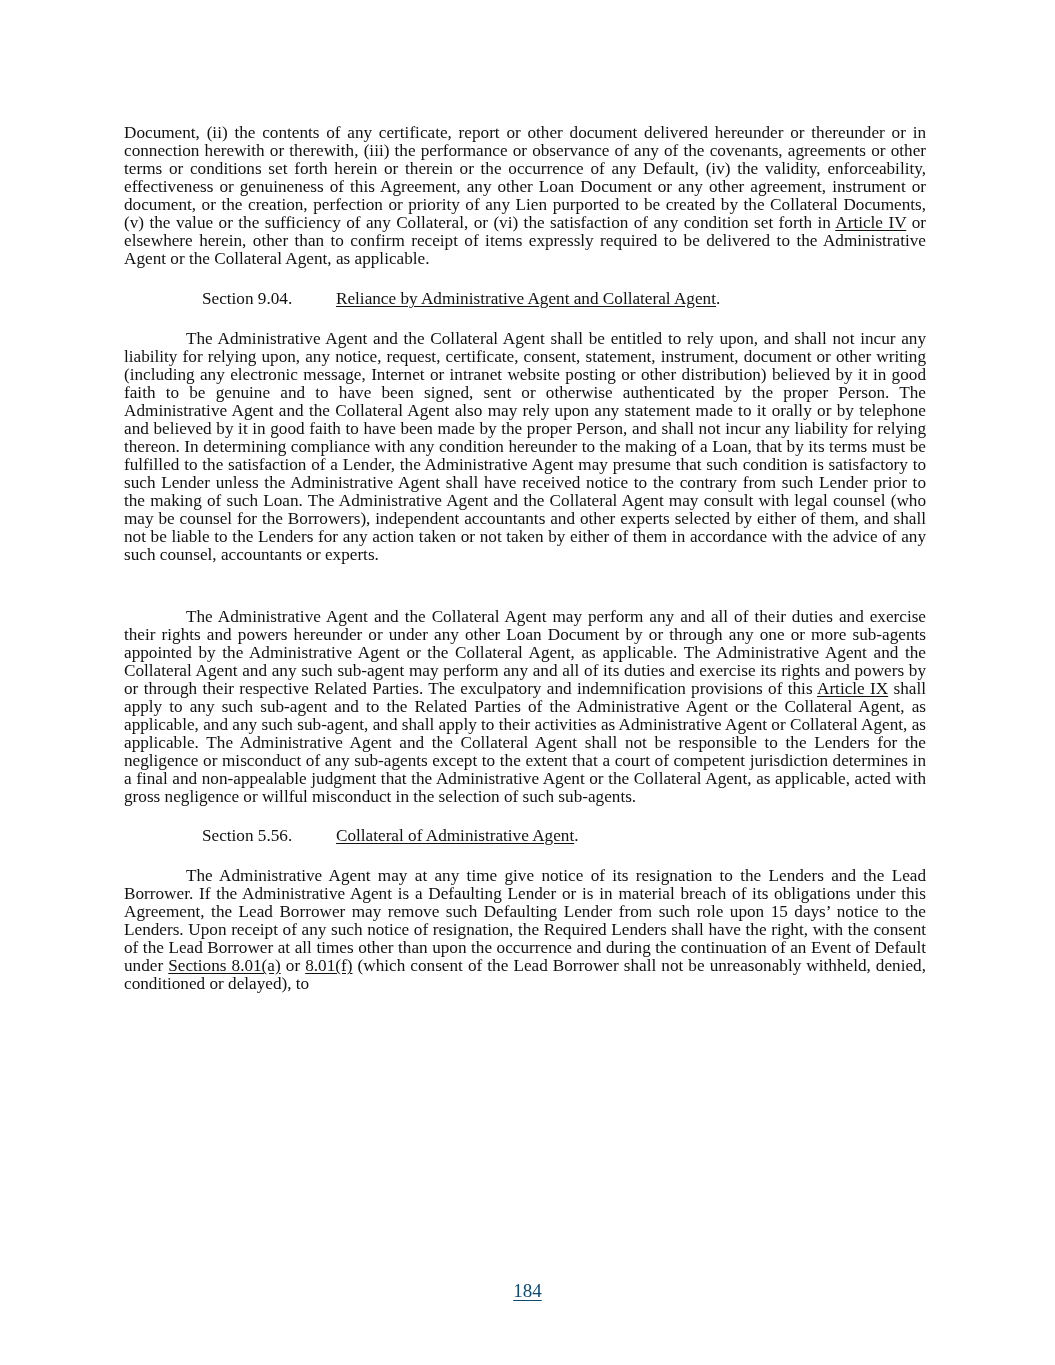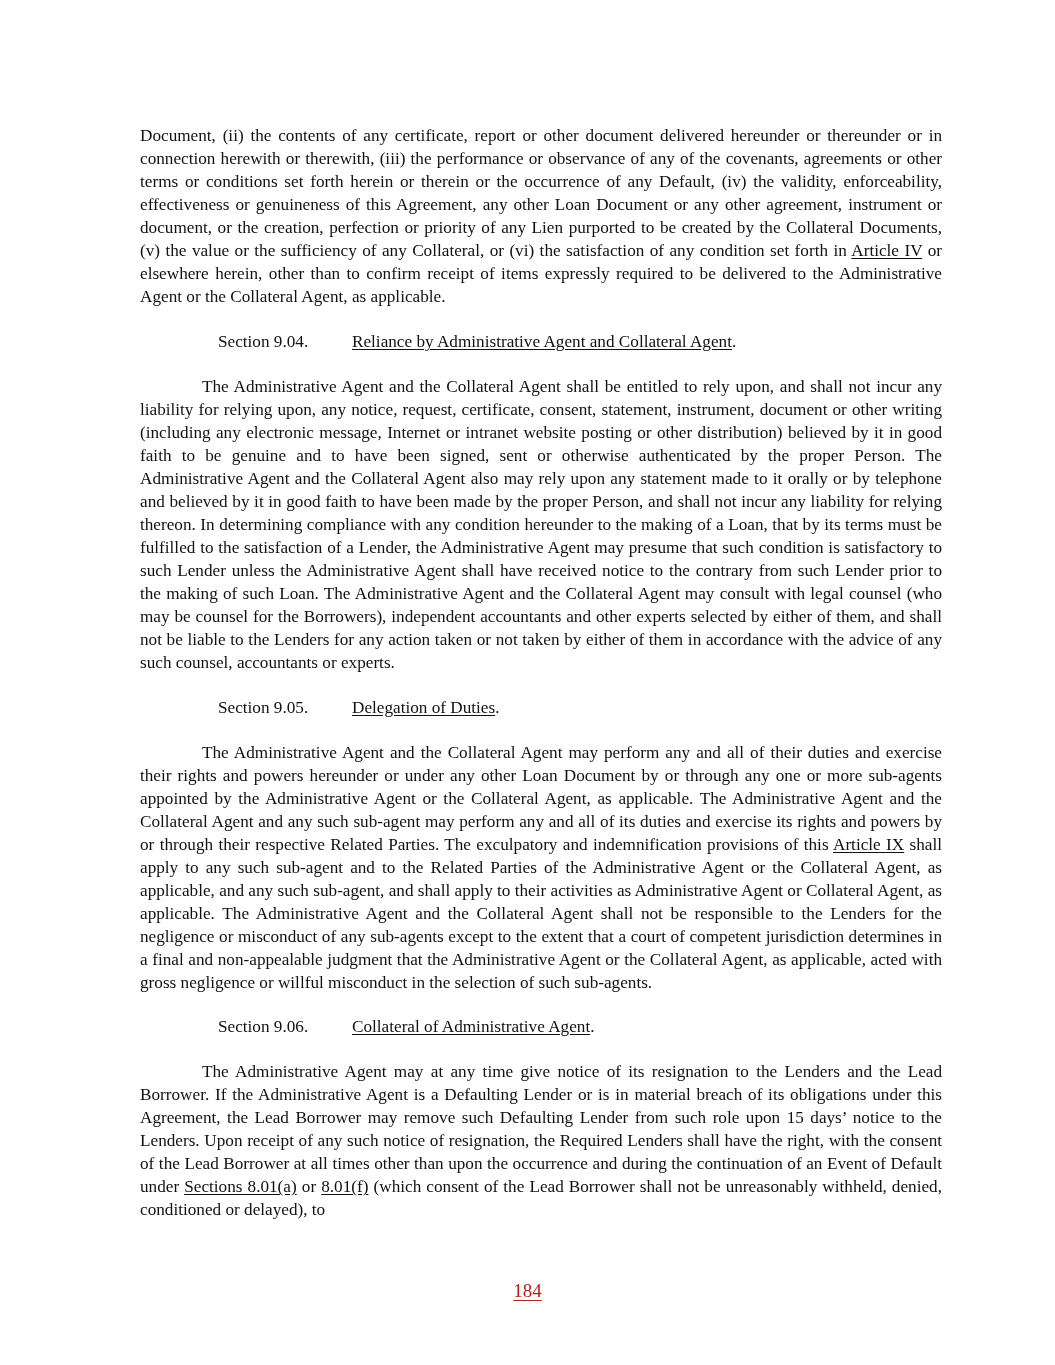--- a/index.html
+++ b/index.html
@@ -2,65 +2,64 @@
 <html><head>
 <meta charset="utf-8">
 <style>
   html, body { margin: 0; padding: 0; background: #ffffff; }
   body {
     width: 1055px; height: 1365px; position: relative; overflow: hidden;
     font-family: "Liberation Serif", "DejaVu Serif", serif;
     color: #111111;
   }
   .page {
-    position: absolute; left: 140px; top: 124px; width: 802px;
-    font-size: 17.2px; line-height: 23px;
+    position: absolute; left: 124px; top: 124px; width: 802px;
+    font-size: 17.2px; line-height: 18px;
   }
   .p { text-align: justify; margin: 0; text-indent: 0; }
   .p.indent { text-indent: 62px; }
   .heading {
     margin: 0; padding-left: 62px; white-space: nowrap;
   }
   .heading .num { display: inline-block; width: 134px; margin-left: 16px; }
   .gap { height: 21.9px; }
   .u { text-decoration: underline; text-underline-offset: 2px; }
   .footer {
     position: absolute; left: 0; width: 1055px; top: 1280px;
     text-align: center; font-size: 19px;
   }
   .footer a {
-    color: #b91c1c; text-decoration: underline; text-underline-offset: 3px;
+    color: #0c4a6e; text-decoration: underline; text-underline-offset: 3px;
   }
 </style>
 </head>
 <body>
 
 <div class="page">
 
   <p class="p"><span>Document, (ii) the contents of any certificate, report or other document delivered hereunder or thereunder or in connection herewith or therewith, (iii) the performance or observance of any of the covenants, agreements or other terms or conditions set forth herein or therein or the occurrence of any Default, (iv) the validity, enforceability, effectiveness or genuineness of this Agreement, any other Loan Document or any other agreement, instrument or document, or the creation, perfection or priority of any Lien purported to be created by the Collateral Documents, (v) the value or the sufficiency of any Collateral, or (vi) the satisfaction of any condition set forth in </span><span class="u">Article IV</span><span> or elsewhere herein, other than to confirm receipt of items expressly required to be delivered to the Administrative Agent or the Collateral Agent, as applicable.</span></p>
 
   <div class="gap"></div>
 
   <p class="heading"><span class="num">Section 9.04.</span><span class="u">Reliance by Administrative Agent and Collateral Agent</span><span>.</span></p>
 
   <div class="gap"></div>
 
   <p class="p indent">The Administrative Agent and the Collateral Agent shall be entitled to rely upon, and shall not incur any liability for relying upon, any notice, request, certificate, consent, statement, instrument, document or other writing (including any electronic message, Internet or intranet website posting or other distribution) believed by it in good faith to be genuine and to have been signed, sent or otherwise authenticated by the proper Person.  The Administrative Agent and the Collateral Agent also may rely upon any statement made to it orally or by telephone and believed by it in good faith to have been made by the proper Person, and shall not incur any liability for relying thereon.  In determining compliance with any condition hereunder to the making of a Loan, that by its terms must be fulfilled to the satisfaction of a Lender, the Administrative Agent may presume that such condition is satisfactory to such Lender unless the Administrative Agent shall have received notice to the contrary from such Lender prior to the making of such Loan.  The Administrative Agent and the Collateral Agent may consult with legal counsel (who may be counsel for the Borrowers), independent accountants and other experts selected by either of them, and shall not be liable to the Lenders for any action taken or not taken by either of them in accordance with the advice of any such counsel, accountants or experts.</p>
 
   <div class="gap"></div>
 
-  <p class="heading"><span class="num">Section 9.05.</span><span class="u">Delegation of Duties</span><span>.</span></p>
 
   <div class="gap"></div>
 
   <p class="p indent"><span>The Administrative Agent and the Collateral Agent may perform any and all of their duties and exercise their rights and powers hereunder or under any other Loan Document by or through any one or more sub-agents appointed by the Administrative Agent or the Collateral Agent, as applicable.  The Administrative Agent and the Collateral Agent and any such sub-agent may perform any and all of its duties and exercise its rights and powers by or through their respective Related Parties.  The exculpatory and indemnification provisions of this </span><span class="u">Article IX</span><span> shall apply to any such sub-agent and to the Related Parties of the Administrative Agent or the Collateral Agent, as applicable, and any such sub-agent, and shall apply to their activities as Administrative Agent or Collateral Agent, as applicable.  The Administrative Agent and the Collateral Agent shall not be responsible to the Lenders for the negligence or misconduct of any sub-agents except to the extent that a court of competent jurisdiction determines in a final and non-appealable judgment that the Administrative Agent or the Collateral Agent, as applicable, acted with gross negligence or willful misconduct in the selection of such sub-agents.</span></p>
 
   <div class="gap"></div>
 
-  <p class="heading"><span class="num">Section 9.06.</span><span class="u">Collateral of Administrative Agent</span><span>.</span></p>
+  <p class="heading"><span class="num">Section 5.56.</span><span class="u">Collateral of Administrative Agent</span><span>.</span></p>
 
   <div class="gap"></div>
 
   <p class="p indent"><span>The Administrative Agent may at any time give notice of its resignation to the Lenders and the Lead Borrower.  If the Administrative Agent is a Defaulting Lender or is in material breach of its obligations under this Agreement, the Lead Borrower may remove such Defaulting Lender from such role upon 15 days’ notice to the Lenders.  Upon receipt of any such notice of resignation, the Required Lenders shall have the right, with the consent of the Lead Borrower at all times other than upon the occurrence and during the continuation of an Event of Default under </span><span class="u">Sections 8.01(a)</span><span> or </span><span class="u">8.01(f)</span><span> (which consent of the Lead Borrower shall not be unreasonably withheld, denied, conditioned or delayed), to</span></p>
 
 </div>
 
 <div class="footer">
   <a>184</a>
 </div>

